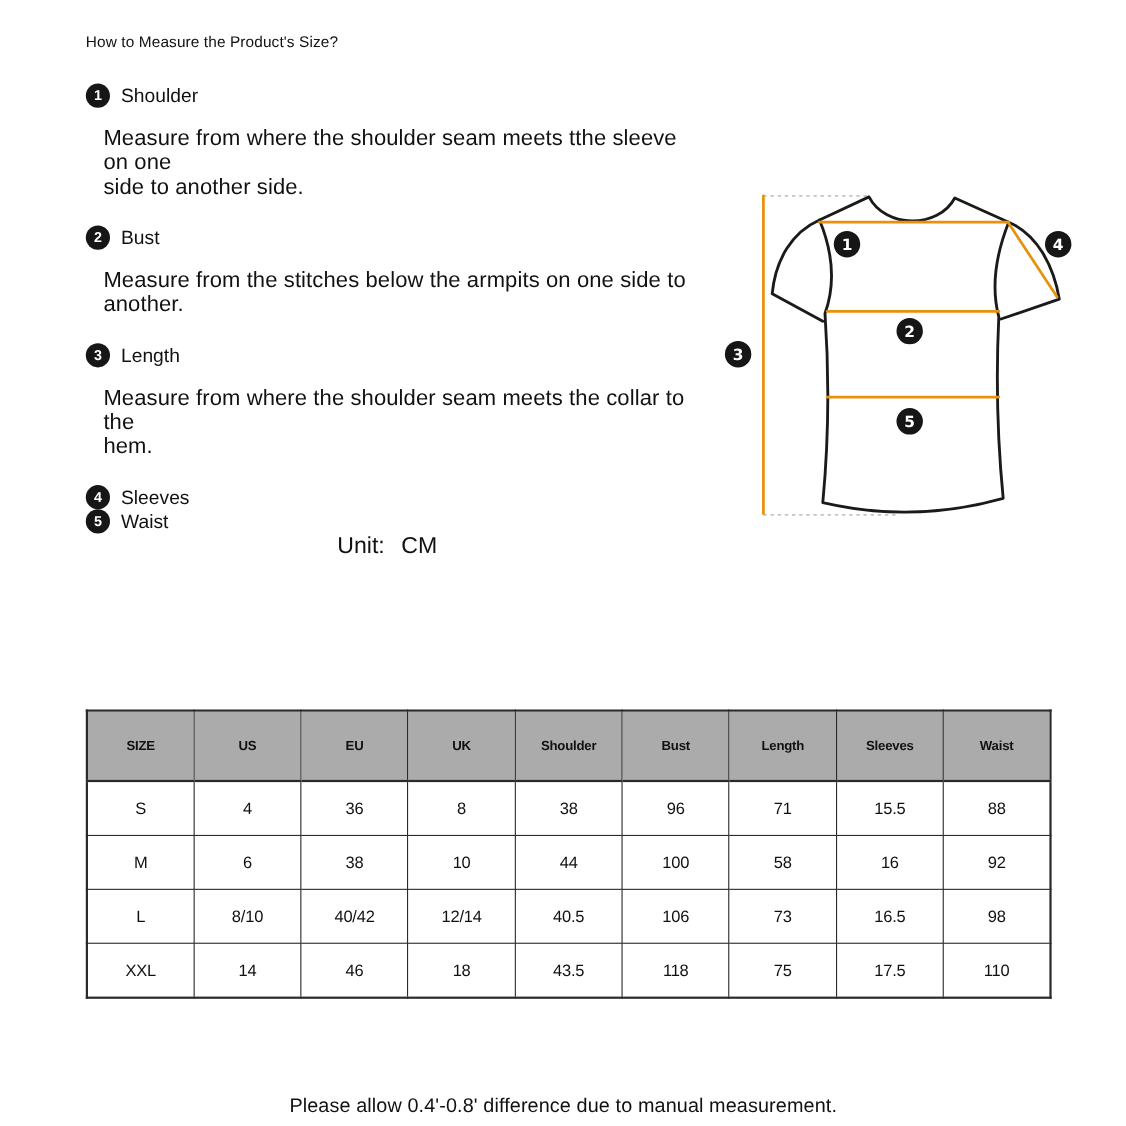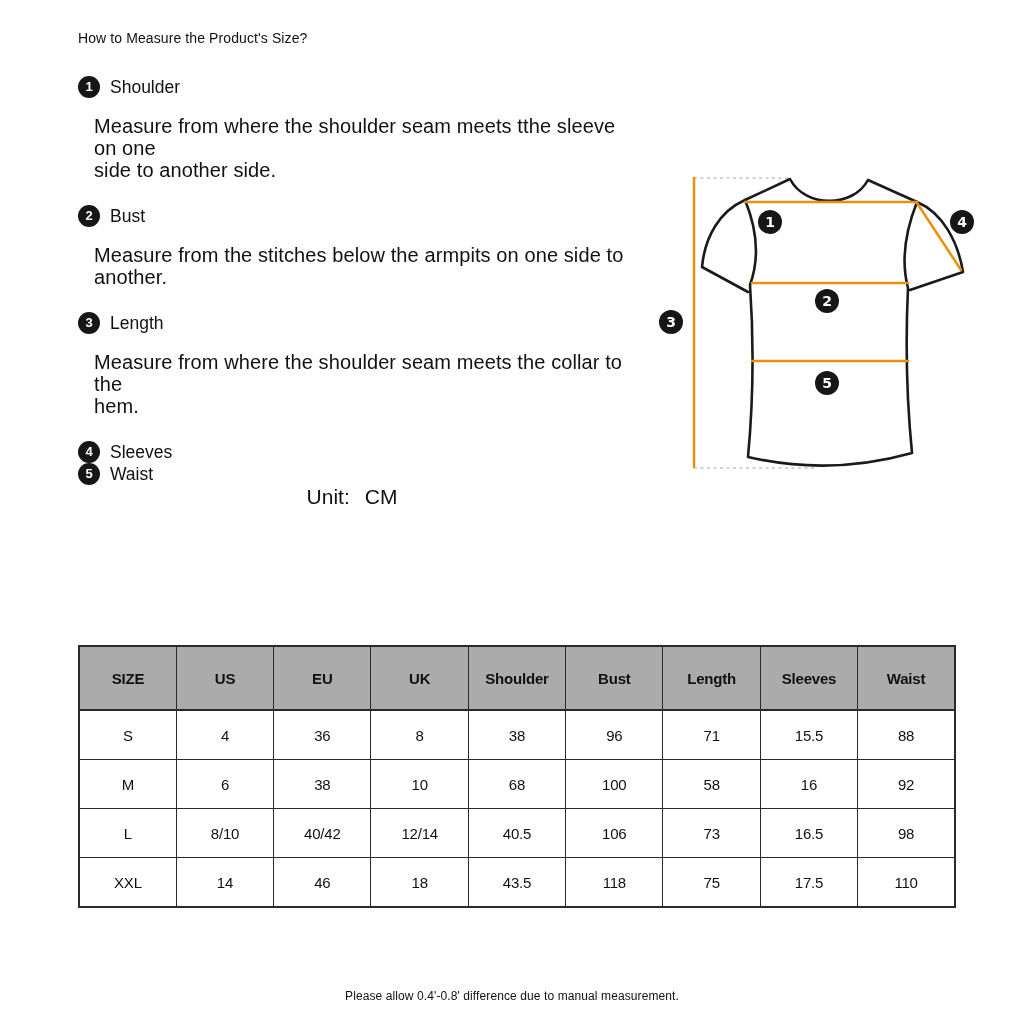--- a/index.html
+++ b/index.html
@@ -51,28 +51,28 @@
   table.size-table{
     border-collapse:collapse;table-layout:fixed;width:878px;
     font-size:15px;letter-spacing:-.2px;
   }
   .size-table th,.size-table td{
     border:1px solid var(--table-border);text-align:center;vertical-align:middle;
     padding:0;overflow:hidden;
   }
   .size-table th{
     background:var(--table-header-bg);height:62px;font-weight:700;
-    border-bottom:2px solid var(--table-border);font-size:15px;
+    border-bottom:2px solid var(--table-border);font-size:12px;
   }
   .size-table td{height:48px;font-weight:400;}
   .size-table{border:2px solid var(--table-border);}
   
   .footnote{
     position:absolute;left:0;top:977px;width:1024px;text-align:center;
-    font-size:12px;letter-spacing:.1px;
+    font-size:18px;letter-spacing:.1px;
   }
 </style>
 </head>
 <body>
 
 <div class="content">
   <h1 class="page-title">How to Measure the Product's Size?</h1>
 
   <div class="section">
     <div class="sec-head">
@@ -187,21 +187,21 @@
         <td>96</td>
         <td>71</td>
         <td>15.5</td>
         <td>88</td>
       </tr>
       <tr>
         <td>M</td>
         <td>6</td>
         <td>38</td>
         <td>10</td>
-        <td>68</td>
+        <td>44</td>
         <td>100</td>
         <td>58</td>
         <td>16</td>
         <td>92</td>
       </tr>
       <tr>
         <td>L</td>
         <td>8/10</td>
         <td>40/42</td>
         <td>12/14</td>

